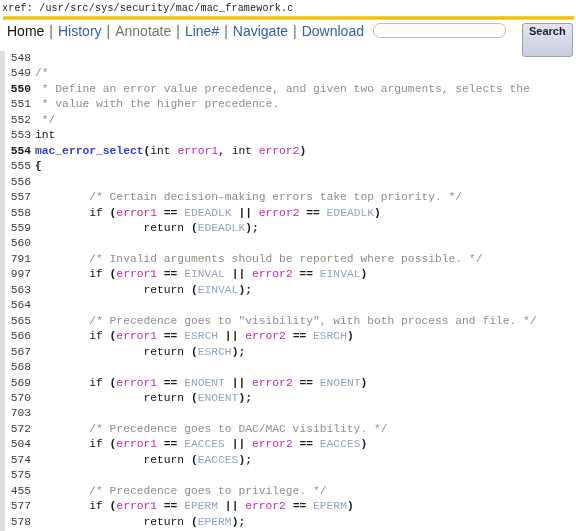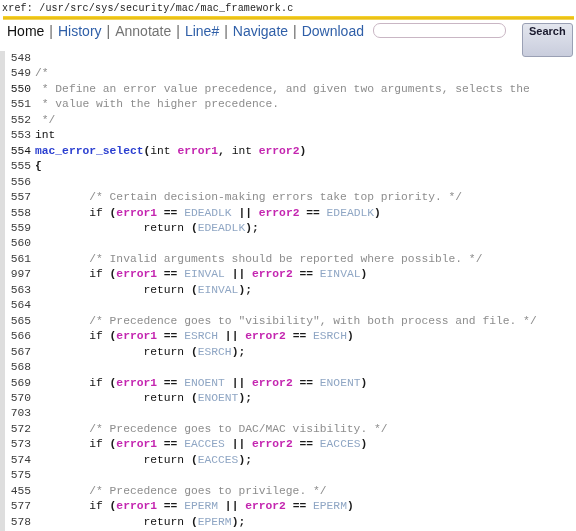--- a/index.html
+++ b/index.html
@@ -127,29 +127,29 @@
     color: #1a1a1a;
   }
   .ln {
     display: inline-block;
     width: 31px;
     text-align: right;
     color: #3c3c3c;
     margin-right: 4px;
   }
   .ln.anchor {
-    font-weight: normal;
+    font-weight: bold;
     color: #1a1a1a;
   }
 
   
   .cmt   { color: #8d8d8d; }
   .kw    { color: #111111; font-weight: normal; }
   .fn    { color: #2b3fd0; font-weight: bold; }
-  .var   { color: #c426b0; font-weight: bold; }
+  .var   { color: #c426b0; font-weight: normal; }
   .macro { color: #8fa6c4; }
   .plain { color: #1a1a1a; font-weight: bold; }
 </style>
 </head>
 <body>
 
 <div class="xref-bar">xref: /usr/src/sys/security/mac/mac_framework.c</div>
 
 <div class="gold-rule"></div>
 
@@ -183,33 +183,33 @@
 <span><span class="ln">551</span><span class="cmt"> * value with the higher precedence.</span></span>
 <span><span class="ln">552</span><span class="cmt"> */</span></span>
 <span><span class="ln">553</span><span class="kw">int</span></span>
 <span><span class="ln anchor">554</span><span class="fn">mac_error_select</span><span class="plain">(</span><span class="kw">int </span><span class="var">error1</span><span class="plain">, </span><span class="kw">int </span><span class="var">error2</span><span class="plain">)</span></span>
 <span><span class="ln">555</span><span class="plain">{</span></span>
 <span><span class="ln">556</span></span>
 <span><span class="ln">557</span><span class="cmt">        /* Certain decision-making errors take top priority. */</span></span>
 <span><span class="ln">558</span><span class="kw">        if </span><span class="plain">(</span><span class="var">error1</span><span class="plain"> == </span><span class="macro">EDEADLK</span><span class="plain"> || </span><span class="var">error2</span><span class="plain"> == </span><span class="macro">EDEADLK</span><span class="plain">)</span></span>
 <span><span class="ln">559</span><span class="kw">                return </span><span class="plain">(</span><span class="macro">EDEADLK</span><span class="plain">);</span></span>
 <span><span class="ln">560</span></span>
-<span><span class="ln">561</span><span class="cmt">        /* Invalid arguments should be reported where possible. */</span></span>
+<span><span class="ln">791</span><span class="cmt">        /* Invalid arguments should be reported where possible. */</span></span>
 <span><span class="ln">997</span><span class="kw">        if </span><span class="plain">(</span><span class="var">error1</span><span class="plain"> == </span><span class="macro">EINVAL</span><span class="plain"> || </span><span class="var">error2</span><span class="plain"> == </span><span class="macro">EINVAL</span><span class="plain">)</span></span>
 <span><span class="ln">563</span><span class="kw">                return </span><span class="plain">(</span><span class="macro">EINVAL</span><span class="plain">);</span></span>
 <span><span class="ln">564</span></span>
 <span><span class="ln">565</span><span class="cmt">        /* Precedence goes to "visibility", with both process and file. */</span></span>
 <span><span class="ln">566</span><span class="kw">        if </span><span class="plain">(</span><span class="var">error1</span><span class="plain"> == </span><span class="macro">ESRCH</span><span class="plain"> || </span><span class="var">error2</span><span class="plain"> == </span><span class="macro">ESRCH</span><span class="plain">)</span></span>
 <span><span class="ln">567</span><span class="kw">                return </span><span class="plain">(</span><span class="macro">ESRCH</span><span class="plain">);</span></span>
 <span><span class="ln">568</span></span>
 <span><span class="ln">569</span><span class="kw">        if </span><span class="plain">(</span><span class="var">error1</span><span class="plain"> == </span><span class="macro">ENOENT</span><span class="plain"> || </span><span class="var">error2</span><span class="plain"> == </span><span class="macro">ENOENT</span><span class="plain">)</span></span>
 <span><span class="ln">570</span><span class="kw">                return </span><span class="plain">(</span><span class="macro">ENOENT</span><span class="plain">);</span></span>
 <span><span class="ln">703</span></span>
 <span><span class="ln">572</span><span class="cmt">        /* Precedence goes to DAC/MAC visibility. */</span></span>
-<span><span class="ln">573</span><span class="kw">        if </span><span class="plain">(</span><span class="var">error1</span><span class="plain"> == </span><span class="macro">EACCES</span><span class="plain"> || </span><span class="var">error2</span><span class="plain"> == </span><span class="macro">EACCES</span><span class="plain">)</span></span>
+<span><span class="ln">504</span><span class="kw">        if </span><span class="plain">(</span><span class="var">error1</span><span class="plain"> == </span><span class="macro">EACCES</span><span class="plain"> || </span><span class="var">error2</span><span class="plain"> == </span><span class="macro">EACCES</span><span class="plain">)</span></span>
 <span><span class="ln">574</span><span class="kw">                return </span><span class="plain">(</span><span class="macro">EACCES</span><span class="plain">);</span></span>
 <span><span class="ln">575</span></span>
 <span><span class="ln">455</span><span class="cmt">        /* Precedence goes to privilege. */</span></span>
 <span><span class="ln">577</span><span class="kw">        if </span><span class="plain">(</span><span class="var">error1</span><span class="plain"> == </span><span class="macro">EPERM</span><span class="plain"> || </span><span class="var">error2</span><span class="plain"> == </span><span class="macro">EPERM</span><span class="plain">)</span></span>
 <span><span class="ln">578</span><span class="kw">                return </span><span class="plain">(</span><span class="macro">EPERM</span><span class="plain">);</span></span>
 
 
 
 
 

